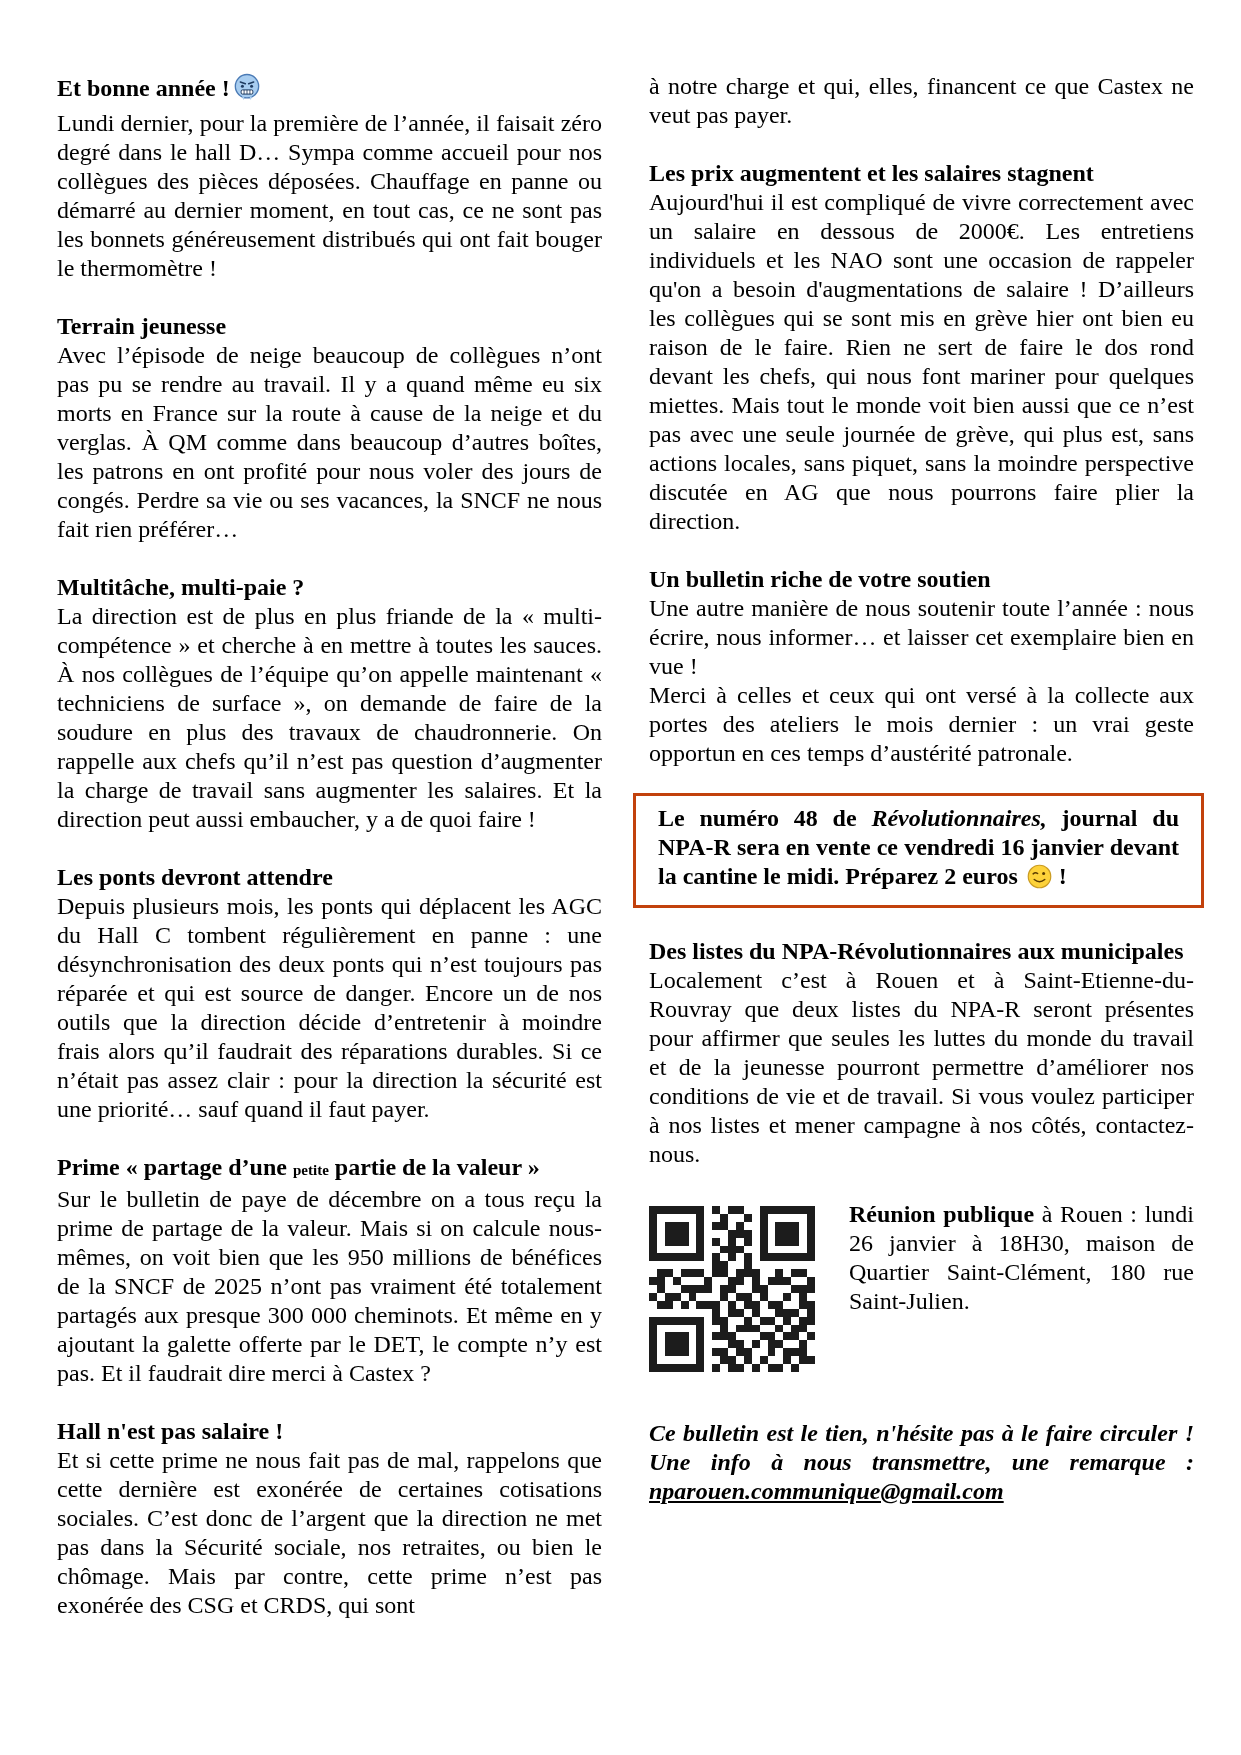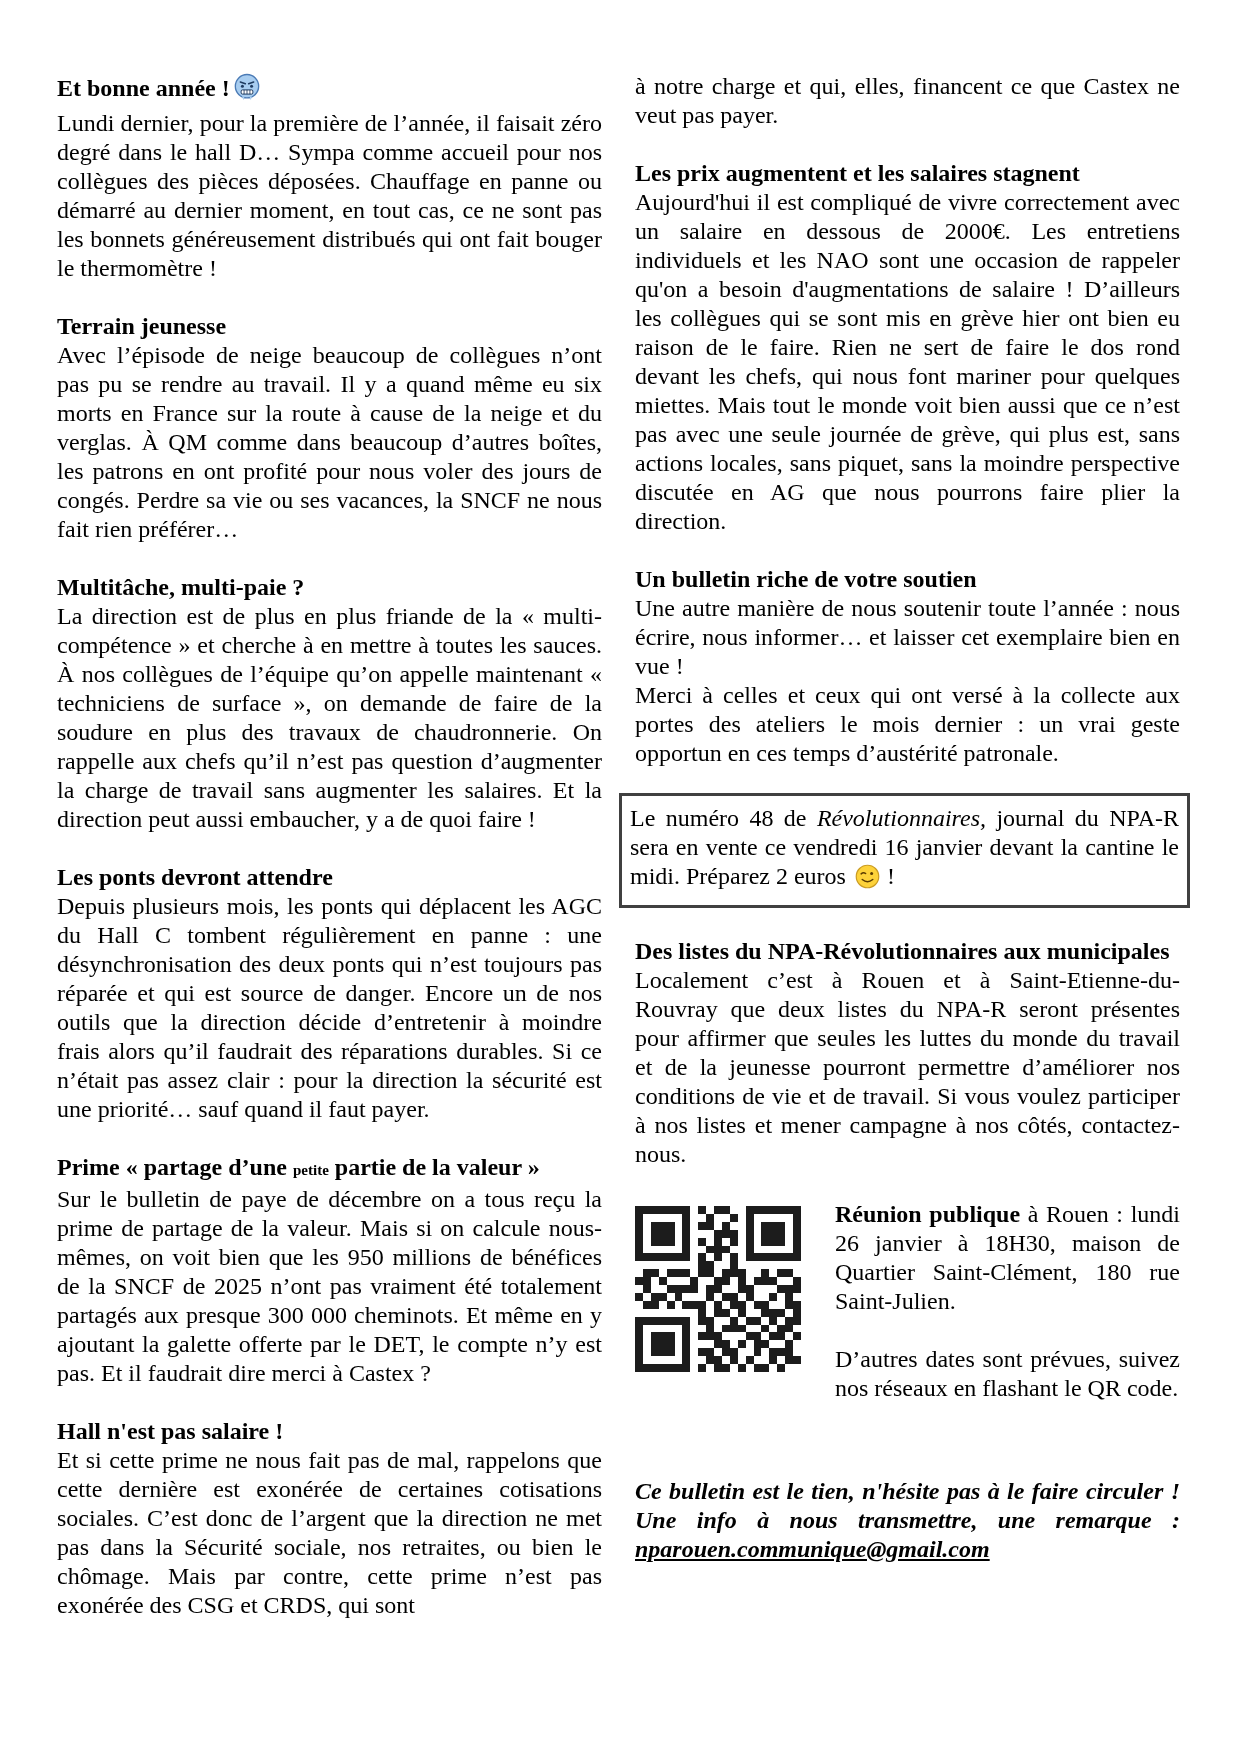--- a/index.html
+++ b/index.html
@@ -2,34 +2,34 @@
 <html lang="fr"><head>
 <meta charset="utf-8">
 <style>
   html,body{margin:0;padding:0;background:#ffffff;}
   body{
     width:1241px;height:1755px;
     font-family:"Liberation Serif","DejaVu Serif",serif;
     font-size:24px;line-height:29px;color:#000;
     -webkit-font-smoothing:antialiased;
   }
-  .page{display:flex;gap:33px;padding:72px 56px 0 57px;}
+  .page{display:flex;gap:47px;padding:72px 56px 0 57px;}
   .col{width:545px;flex:0 0 545px;}
   .section{margin-top:29px;}
   .section.first{margin-top:0;}
   .sec-h{font-weight:bold;text-align:justify;}
   .sec-h .small-word{font-size:15px;}
   p{margin:0;text-align:justify;}
   p + p{margin-top:0;}
   .emoji{display:inline-block;vertical-align:-6px;margin-left:2px;}
   .announce-box{
-    border:3px solid #404040;
+    border:3px solid #c2410c;
     margin:25px -10px 0 -16px;
-    padding:8px 8px;
-    font-weight:normal;text-align:justify;
+    padding:8px 22px;
+    font-weight:bold;text-align:justify;
   }
   .announce-box .ital{font-style:italic;}
   .qr-block{margin-top:31px;overflow:visible;}
   .qr{float:left;width:166px;height:166px;margin:6px 34px 4px 0;}
   .qr svg{display:block;}
   .meeting-p{text-align:justify;}
   .meeting-p .bold{font-weight:bold;}
   .meeting-gap{height:29px;}
   .footer{clear:both;margin-top:74px;font-style:italic;font-weight:bold;text-align:justify;}
   .footer .email{text-decoration:underline;color:#000;margin-top:26px;}
@@ -354,19 +354,18 @@
             <rect x="10" y="20" width="1" height="1" fill="#1c1c1c"></rect>
             <rect x="11" y="20" width="1" height="1" fill="#1c1c1c"></rect>
             <rect x="13" y="20" width="1" height="1" fill="#1c1c1c"></rect>
             <rect x="15" y="20" width="1" height="1" fill="#1c1c1c"></rect>
             <rect x="16" y="20" width="1" height="1" fill="#1c1c1c"></rect>
             <rect x="18" y="20" width="1" height="1" fill="#1c1c1c"></rect>
           </svg>
         </div>
       <p class="meeting-p"><span class="bold">Réunion publique</span><span> à Rouen : lundi 26 janvier à 18H30, maison de Quartier Saint-Clément, 180 rue Saint-Julien.</span></p>
       <div class="meeting-gap"></div>
-      <p class="meeting-p">D’autres dates sont prévues, suivez nos réseaux en flashant le QR code.</p>
     </div>
 
     <div class="footer"><span>Ce bulletin est le tien, n'hésite pas à le faire circuler ! Une info à nous transmettre, une remarque : </span><a class="email" href="#">nparouen.communique@gmail.com</a></div>
 
   </div>
 </div>
 
 </body></html>

